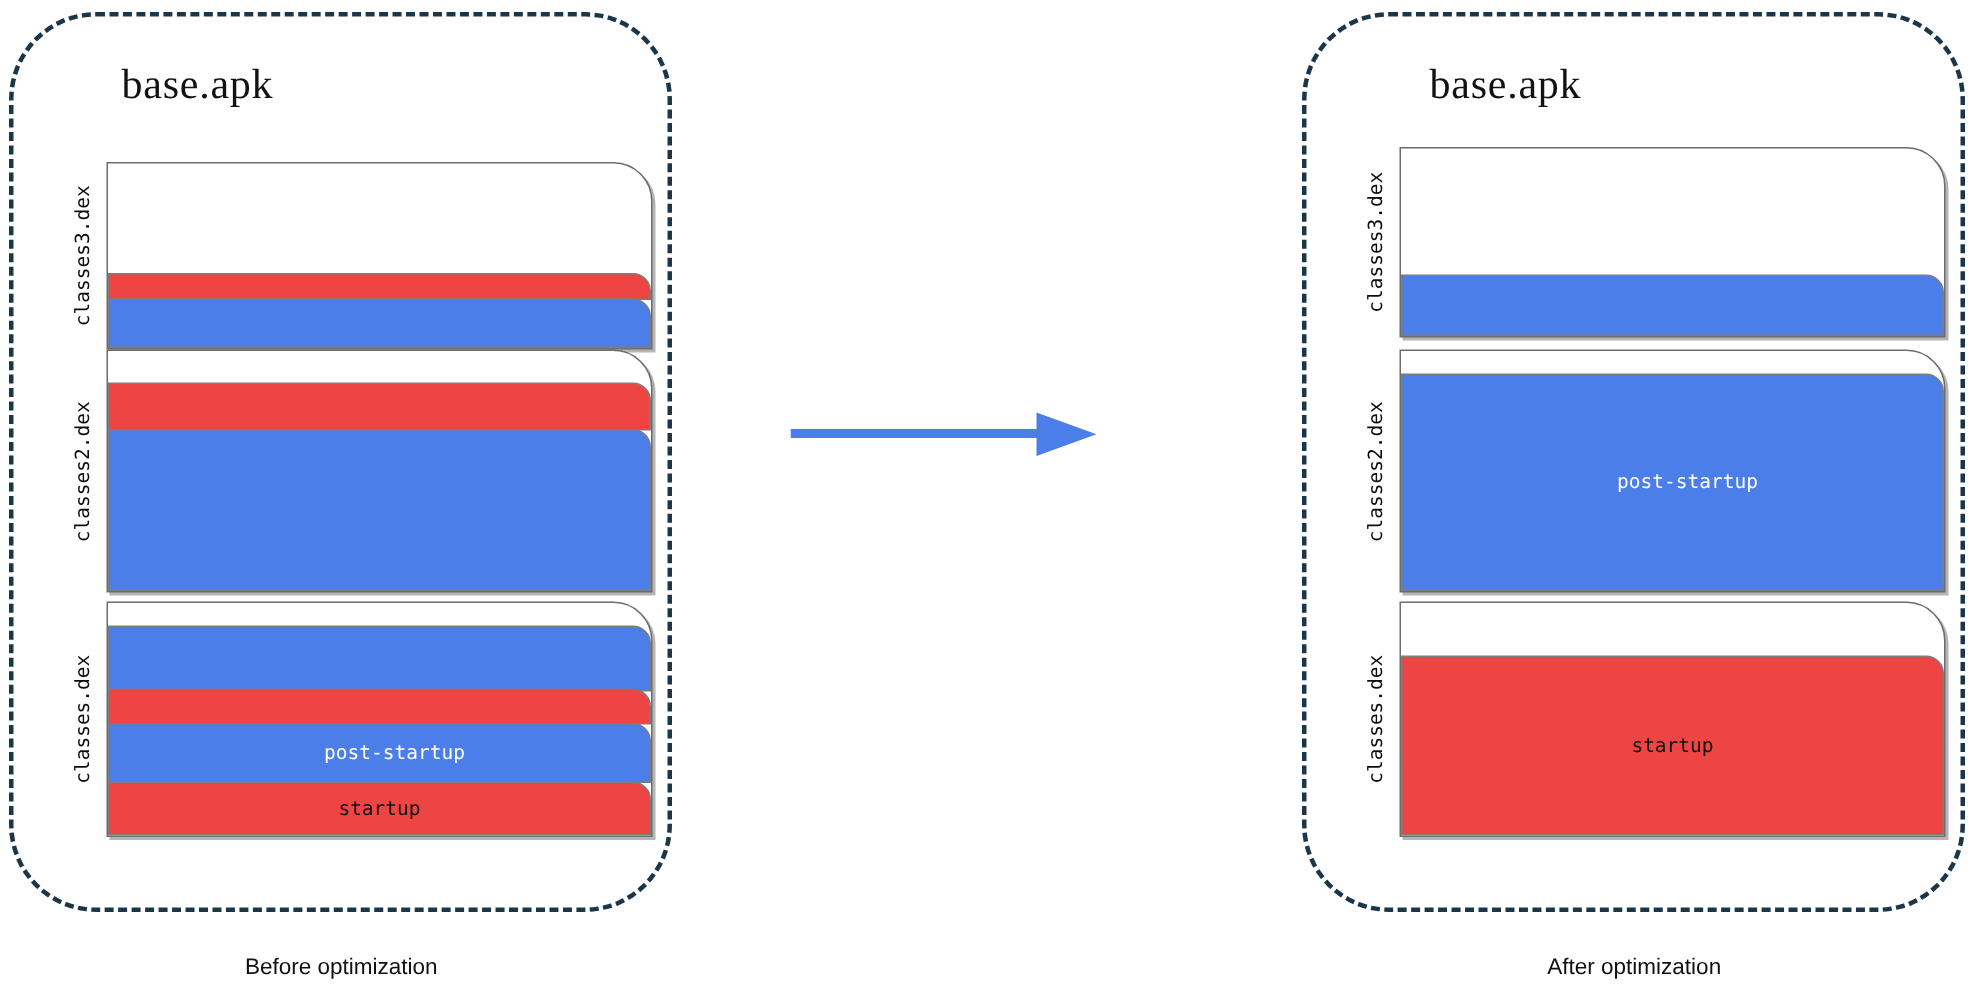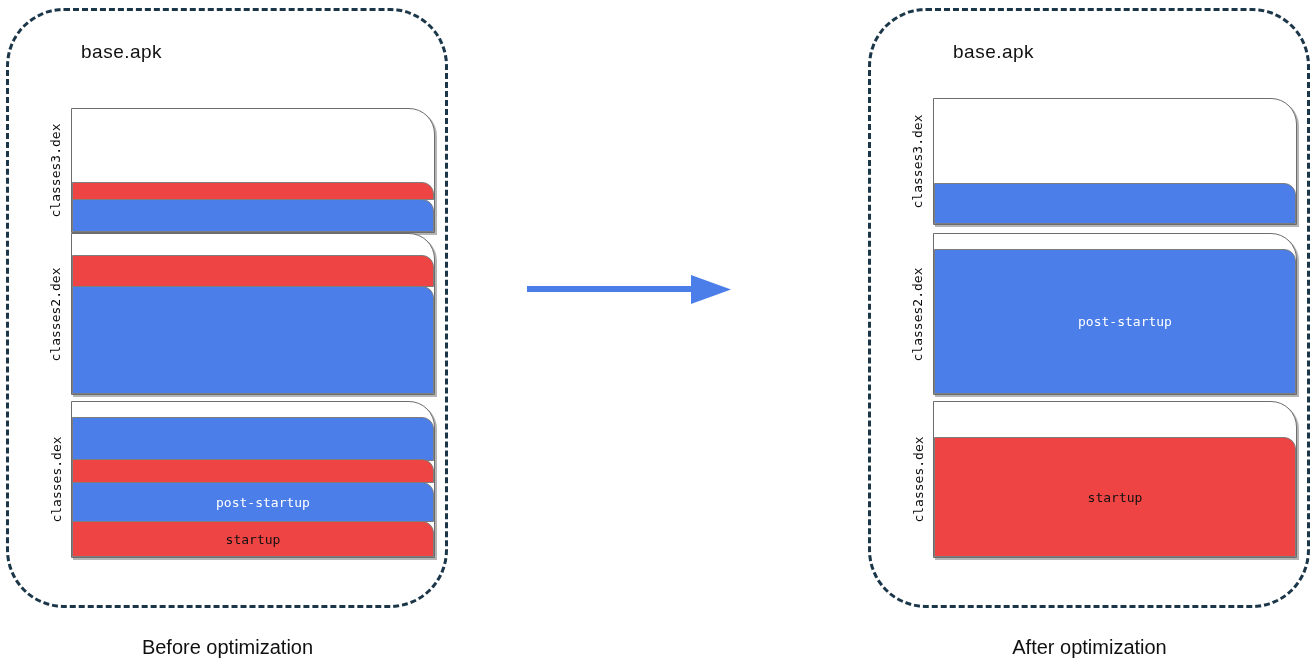--- a/index.html
+++ b/index.html
@@ -22,22 +22,22 @@
     border-radius: 58px;
     box-sizing: border-box;
     background: #ffffff;
   }
   #panel-before { left: 6px;   top: 8px; width: 442px; height: 600px; }
   #panel-after  { left: 868px; top: 8px; width: 442px; height: 600px; }
 
   .apk-title {
     position: absolute;
     top: 30px;
-    font-family: Liberation Sans, sans-serif;
-    font-size: 19px;
+    font-family: Liberation Serif, serif;
+    font-size: 28px;
     color: #121212;
     letter-spacing: 0.5px;
     white-space: nowrap;
   }
   #panel-before .apk-title { left: 72px; }
   #panel-after  .apk-title { left: 82px; }
 
   
   .dex-group {
     position: absolute;
@@ -108,21 +108,21 @@
     top: 272px;
     width: 204px;
     height: 34px;
   }
 
   
   .caption {
     position: absolute;
     top: 636px;
     font-family: "Liberation Sans", sans-serif;
-    font-size: 20px;
+    font-size: 15px;
     color: #101010;
     text-align: center;
     white-space: nowrap;
   }
   #caption-before { left: 0px;   width: 455px; }
   #caption-after  { left: 862px; width: 455px; }
 </style>
 </head>
 <body>
 

